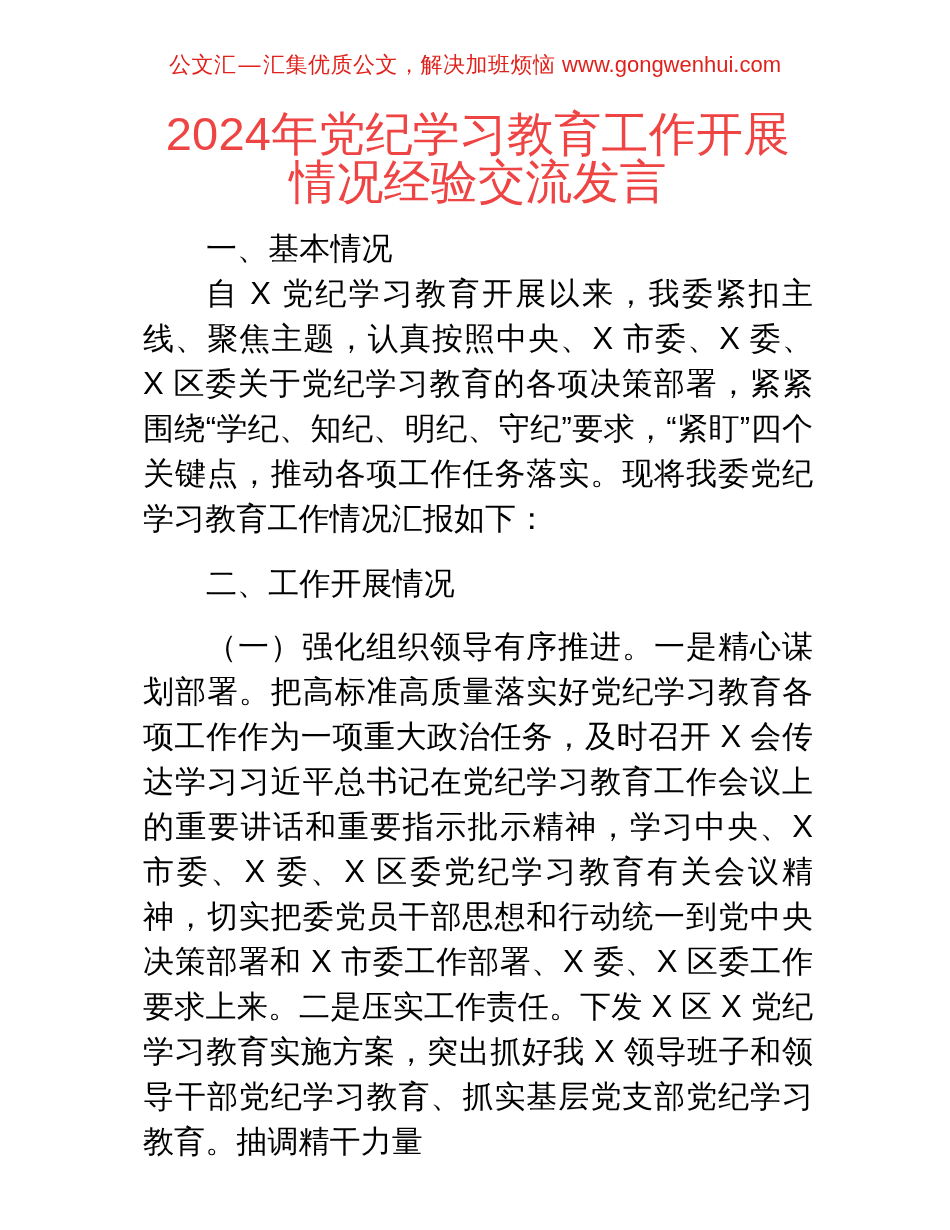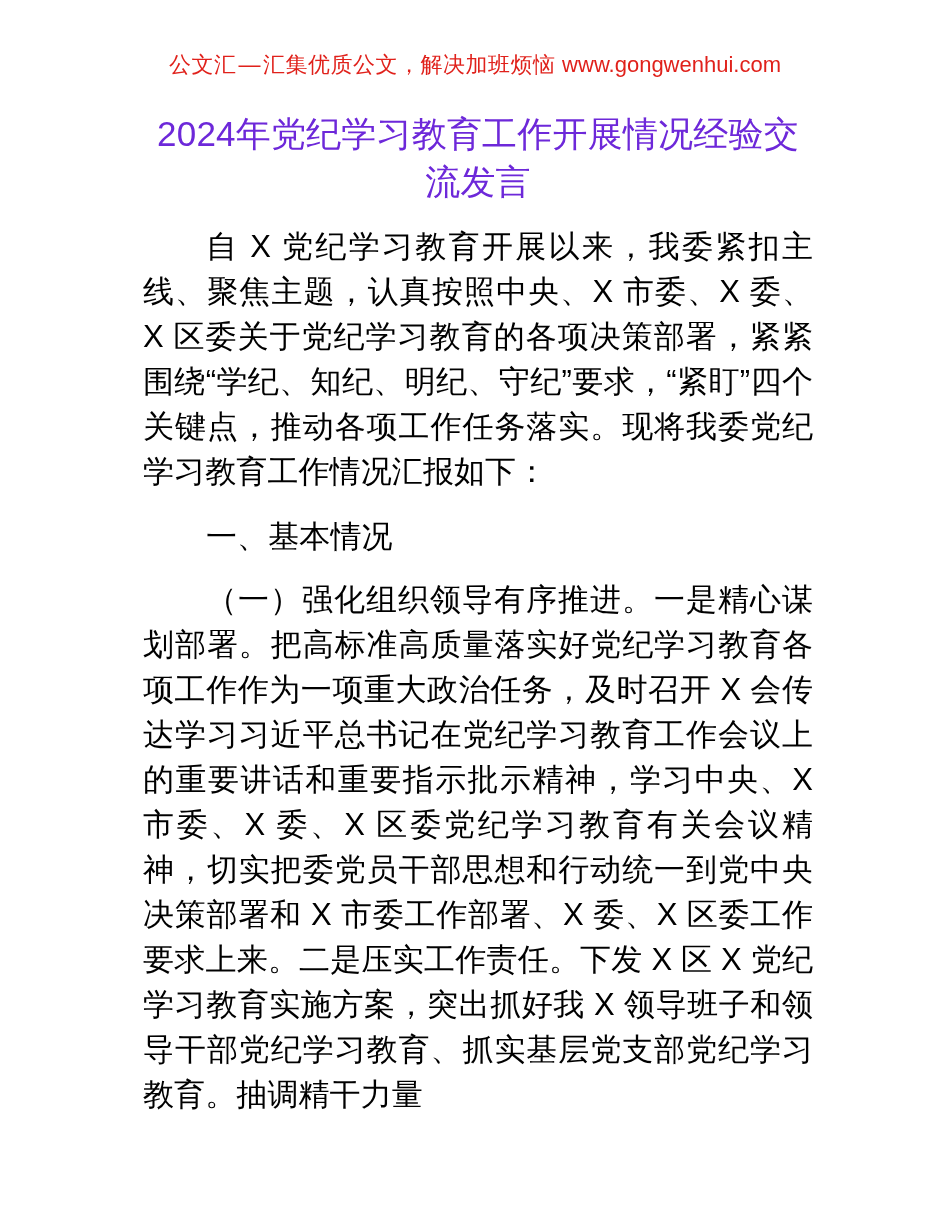--- a/index.html
+++ b/index.html
@@ -42,24 +42,24 @@
 
   
   .doc {
     position: absolute;
     top: 110px;
     left: 143px;
     width: 670px;
   }
 
   .doc-title {
-    font-size: 35px;
+    font-size: 47px;
     line-height: 48px;
     text-align: center;
-    color: #6d28d9;
+    color: #ef4444;
     font-weight: normal;
     margin: 0 0 18px 0;
     letter-spacing: 0.2px;
   }
 
   .para {
     font-size: 31px;
     line-height: 45px;
     color: #000000;
     text-align: justify;
@@ -81,23 +81,24 @@
 <div class="page">
 
   <div class="site-header">
     <span>公文汇</span><span class="sep">—</span><span>汇集优质公文，解决加班烦恼</span> <span class="url">www.gongwenhui.com</span>
   </div>
 
   <div class="doc">
 
     <h1 class="doc-title">2024年党纪学习教育工作开展情况经验交流发言</h1>
 
+    <p class="para heading-para">一、基本情况</p>
+
     <p class="para">自 X 党纪学习教育开展以来，我委紧扣主线、聚焦主题，认真按照中央、X 市委、X 委、X 区委关于党纪学习教育的各项决策部署，紧紧围绕“学纪、知纪、明纪、守纪”要求，“紧盯”四个关键点，推动各项工作任务落实。现将我委党纪学习教育工作情况汇报如下：</p>
 
-    <p class="para heading-para">一、基本情况</p>
 
-
+    <p class="para heading-para">二、工作开展情况</p>
 
     <p class="para spaced-before">（一）强化组织领导有序推进。一是精心谋划部署。把高标准高质量落实好党纪学习教育各项工作作为一项重大政治任务，及时召开 X 会传达学习习近平总书记在党纪学习教育工作会议上的重要讲话和重要指示批示精神，学习中央、X 市委、X 委、X 区委党纪学习教育有关会议精神，切实把委党员干部思想和行动统一到党中央决策部署和 X 市委工作部署、X 委、X 区委工作要求上来。二是压实工作责任。下发 X 区 X 党纪学习教育实施方案，突出抓好我 X 领导班子和领导干部党纪学习教育、抓实基层党支部党纪学习教育。抽调精干力量</p>
 
   </div>
 
 </div>
 
 </body></html>

